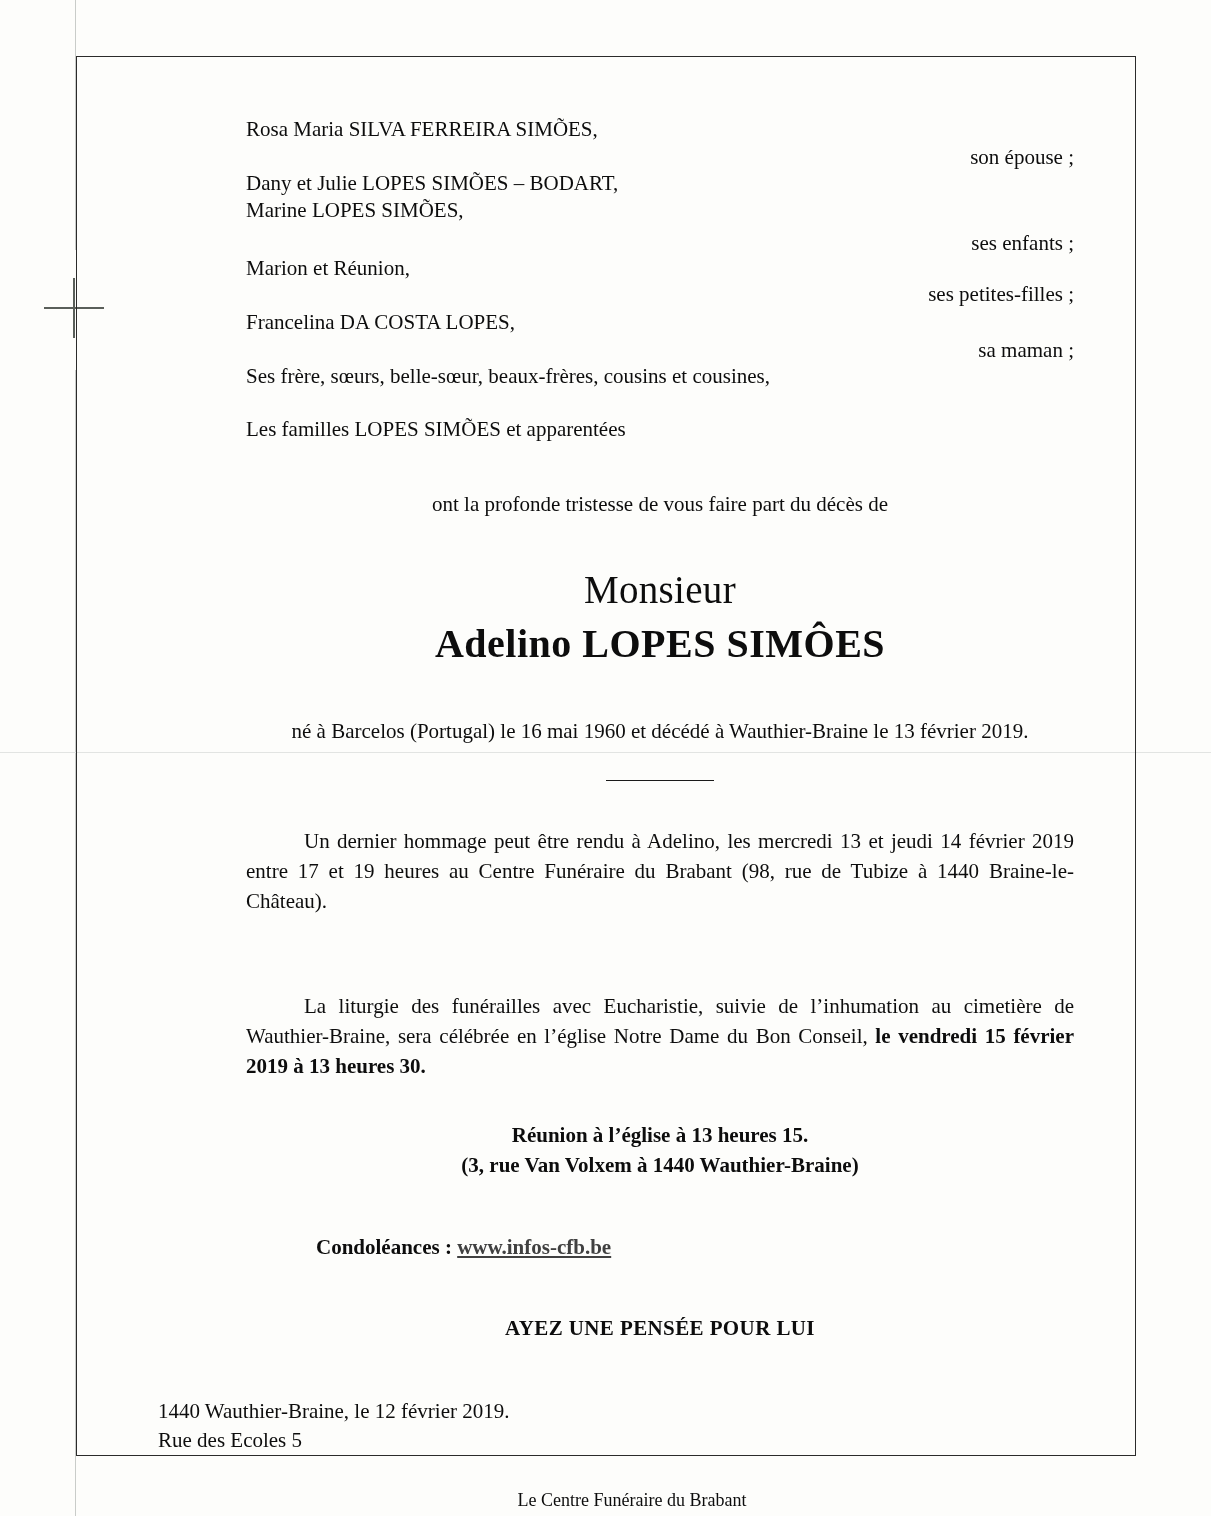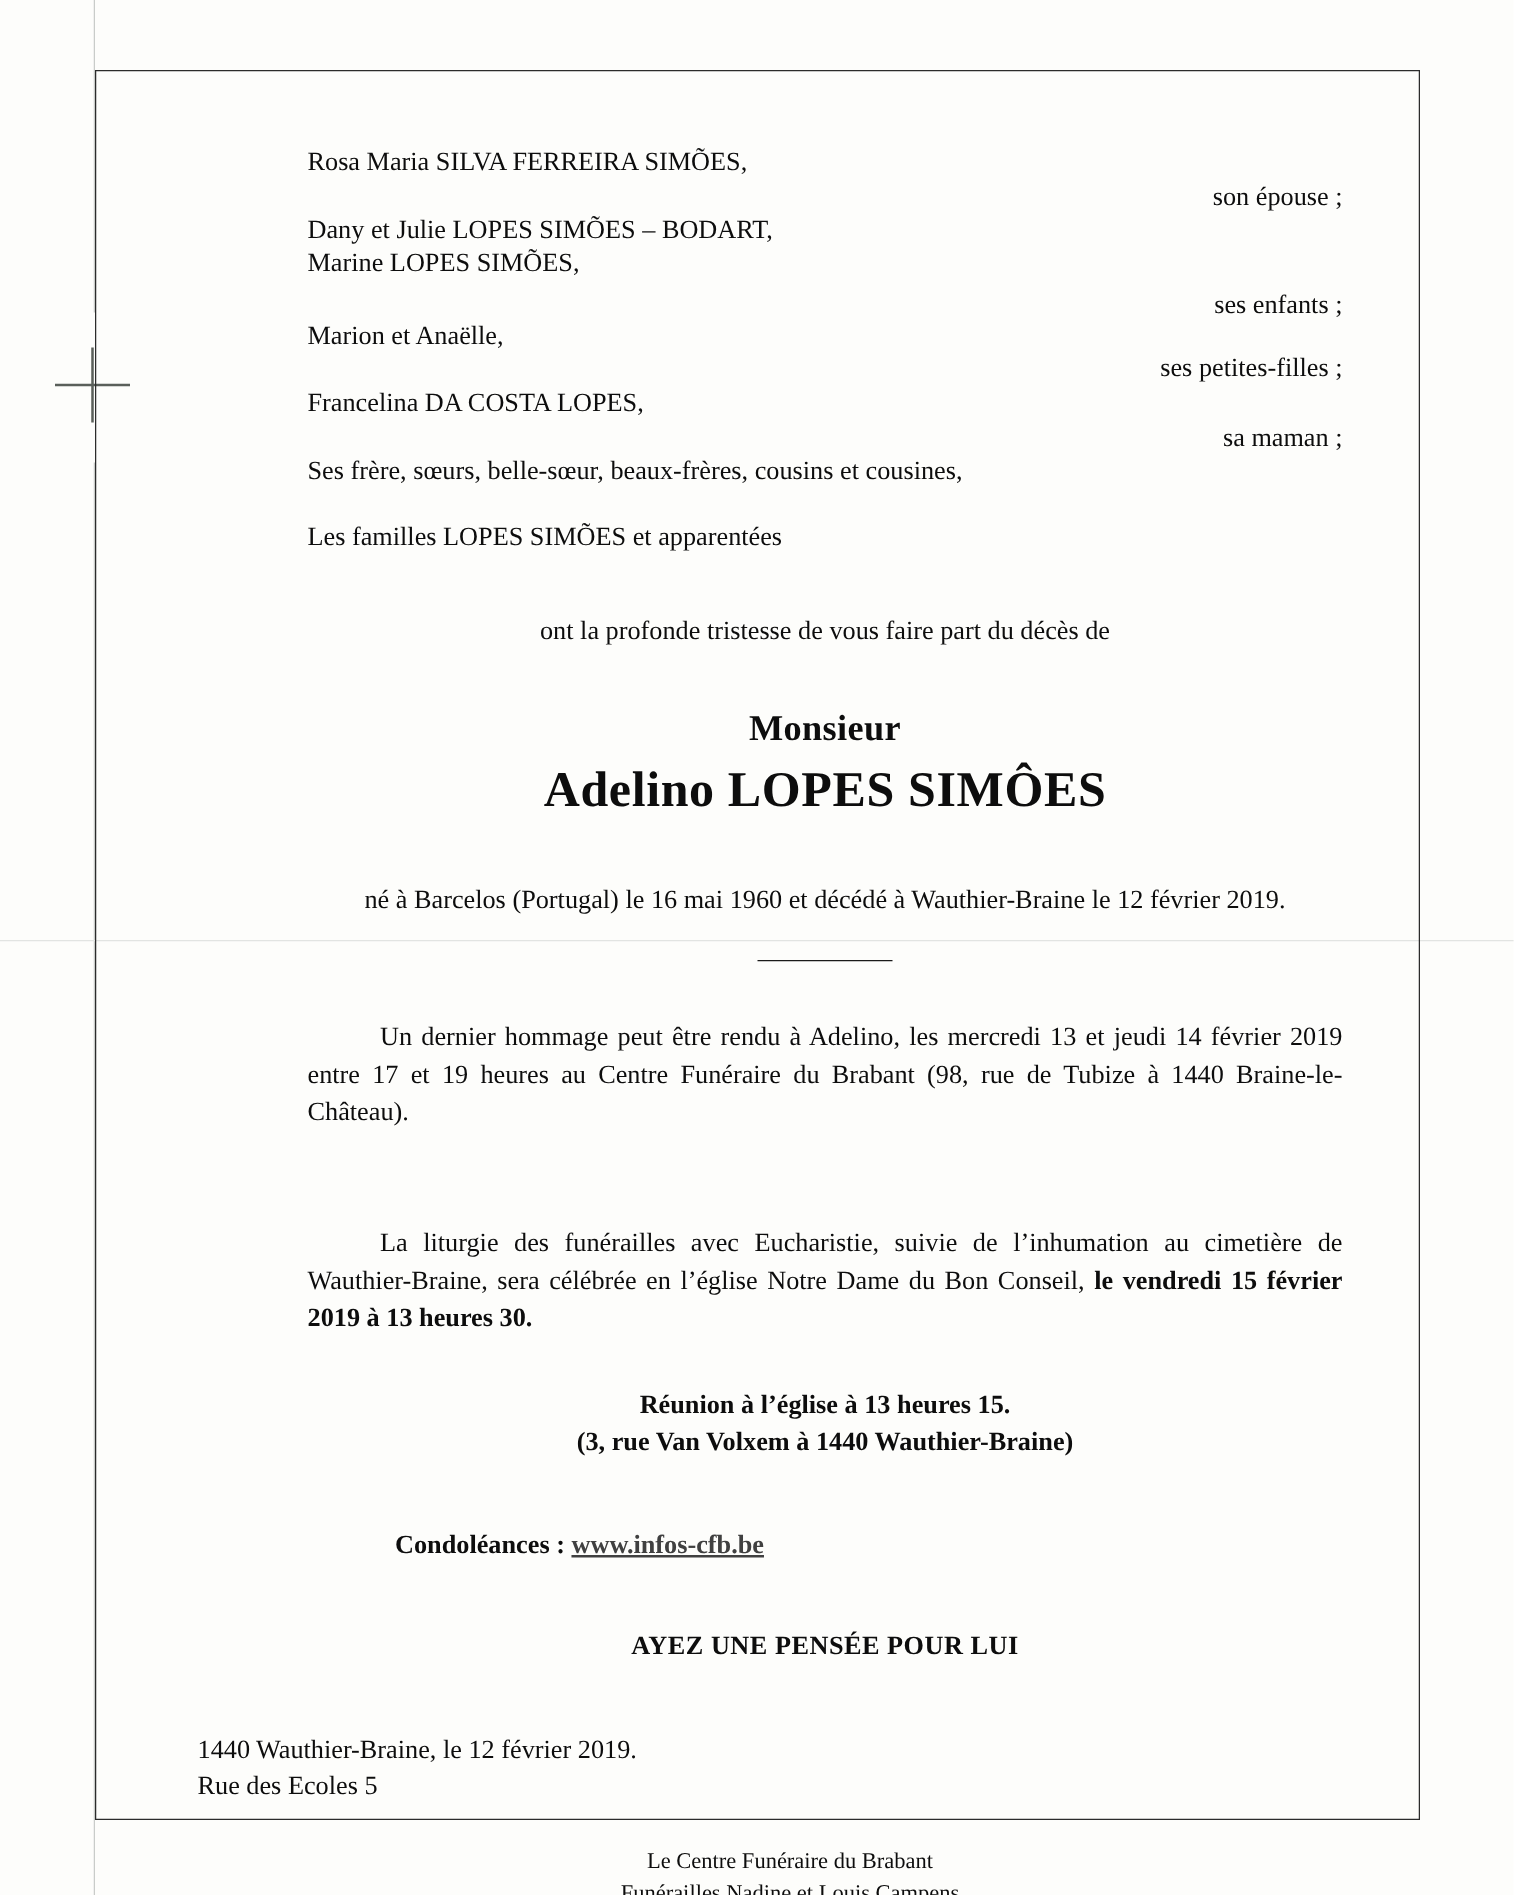--- a/index.html
+++ b/index.html
@@ -107,22 +107,22 @@
     text-align: center;
     font-size: 21px;
     margin-top: 48px;
   }
 
   .title-wrap {
     text-align: center;
     margin-top: 50px;
   }
   .title-monsieur {
-    font-size: 29px;
-    font-weight: bold;
+    font-size: 39px;
+    font-weight: normal;
     letter-spacing: 0.3px;
   }
   .title-name {
     font-size: 40px;
     font-weight: bold;
     margin-top: 8px;
     letter-spacing: 0.5px;
   }
 
   .birth-death {
@@ -211,21 +211,21 @@
         <span class="fam-rel rel-spouse">son épouse ;</span>
       </div>
 
       <div class="fam-row" style="margin-bottom:30px;">
         <span class="fam-names">Dany et Julie LOPES SIMÕES – BODART,</span>
         <span class="fam-names">Marine LOPES SIMÕES,</span>
         <span class="fam-rel rel-children">ses enfants ;</span>
       </div>
 
       <div class="fam-row">
-        <span class="fam-names">Marion et Anaëlle,</span>
+        <span class="fam-names">Marion et Réunion,</span>
         <span class="fam-rel rel-grand" style="top:26px;">ses petites-filles ;</span>
       </div>
 
       <div class="fam-row">
         <span class="fam-names">Francelina DA COSTA LOPES,</span>
         <span class="fam-rel rel-mother">sa maman ;</span>
       </div>
 
       <div class="fam-row">
         <span class="fam-names">Ses frère, sœurs, belle-sœur, beaux-frères, cousins et cousines,</span>
@@ -237,21 +237,21 @@
 
     </div>
 
     <div class="announce">ont la profonde tristesse de vous faire part du décès de</div>
 
     <div class="title-wrap">
       <div class="title-monsieur">Monsieur</div>
       <div class="title-name">Adelino LOPES SIMÔES</div>
     </div>
 
-    <div class="birth-death">né à Barcelos (Portugal) le 16 mai 1960 et décédé à Wauthier-Braine le 12 février 2019.</div>
+    <div class="birth-death">né à Barcelos (Portugal) le 16 mai 1960 et décédé à Wauthier-Braine le 13 février 2019.</div>
 
     <div class="rule"></div>
 
     <div class="para">Un dernier hommage peut être rendu à Adelino, les mercredi 13 et jeudi 14 février 2019 entre 17 et 19 heures au Centre Funéraire du Brabant (98, rue de Tubize à 1440 Braine-le-Château).</div>
 
     <div class="para second"><span>La liturgie des funérailles avec Eucharistie, suivie de l’inhumation au cimetière de Wauthier-Braine, sera célébrée en l’église Notre Dame du Bon Conseil, </span><b>le vendredi 15 février 2019 à 13 heures 30.</b></div>
 
     <div class="reunion">
       <div>Réunion à l’église à 13 heures 15.</div>
       <div>(3, rue Van Volxem à 1440 Wauthier-Braine)</div>

